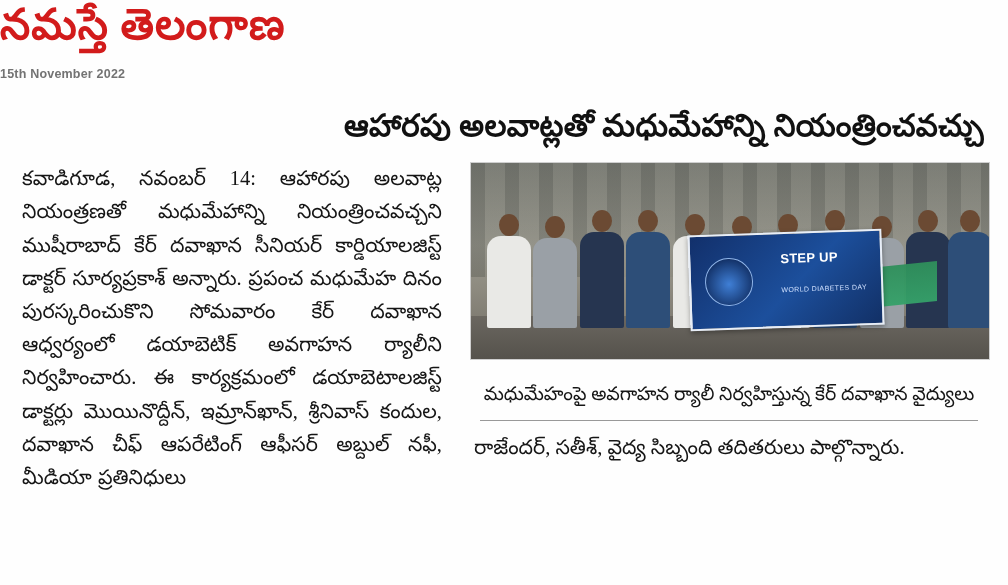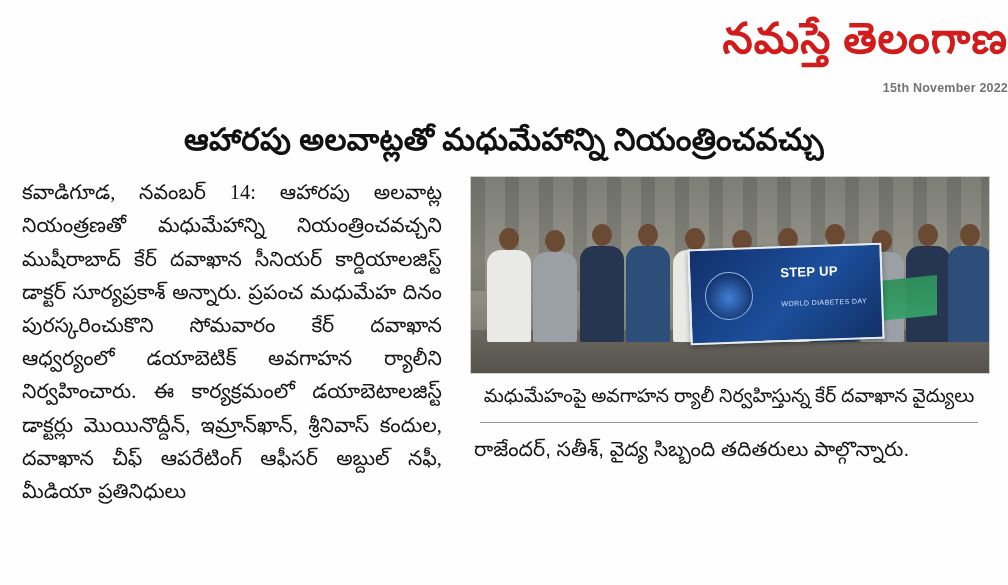--- a/index.html
+++ b/index.html
@@ -17,43 +17,43 @@
   .page {
     position: relative;
     width: 1008px;
     height: 585px;
     background: #fefefe;
     box-sizing: border-box;
   }
 
   
   .masthead {
-    text-align: right;
-    padding-top: 14px;
+    text-align: left;
+    padding-top: 0;
   }
   .masthead-title {
     font-family: "Liberation Serif", serif;
     font-size: 43px;
     font-weight: 700;
     color: #d21b1b;
     letter-spacing: 1px;
     line-height: 1.15;
   }
   .masthead-date {
     margin-top: 18px;
     font-size: 12.5px;
     font-weight: 700;
     color: #737373;
     letter-spacing: 0.2px;
   }
 
   
   .headline {
     margin: 26px 24px 0 24px;
-    text-align: center;
+    text-align: right;
     font-family: "Liberation Serif", serif;
     font-size: 31px;
     font-weight: 700;
     color: #111;
     line-height: 1.25;
     letter-spacing: 0.3px;
   }
 
   
   .content {
@@ -173,33 +173,33 @@
     right: 10%;
     bottom: 28%;
     width: 58px;
     height: 40px;
     background: linear-gradient(180deg, #2f8f5b, #35a169);
     transform: skewY(-6deg);
     opacity: 0.95;
   }
 
   .caption {
-    margin-top: 8px;
+    margin-top: 20px;
     text-align: center;
     font-family: "Liberation Serif", serif;
     font-size: 19px;
     line-height: 1.45;
     color: #151515;
   }
   .divider {
     margin: 12px 10px 10px 10px;
     border-top: 1px solid #999;
   }
   .caption2 {
-    font-family: Liberation Sans, sans-serif;
+    font-family: Liberation Serif, serif;
     font-size: 20.5px;
     line-height: 1.6;
     color: #151515;
     text-align: justify;
     padding: 0 4px;
   }
 </style>
 </head>
 <body>
 

